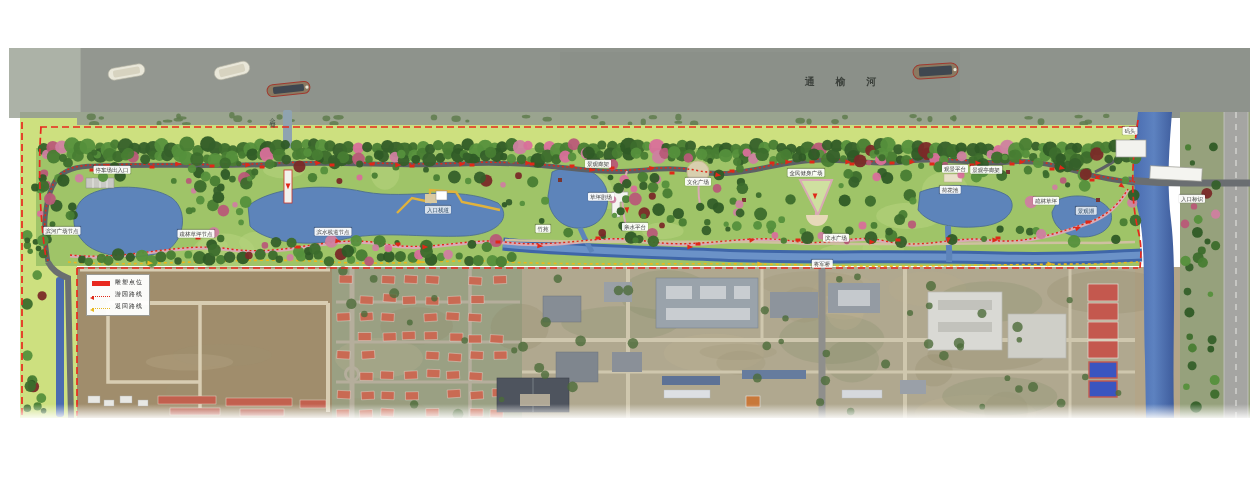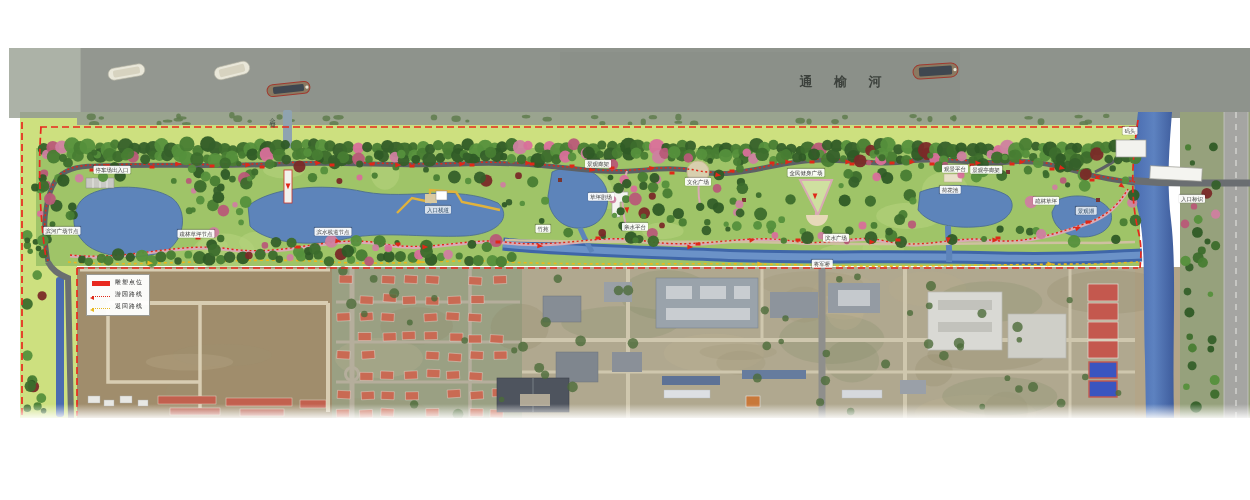--- a/index.html
+++ b/index.html
@@ -7,21 +7,21 @@
          font-family:"Liberation Sans",sans-serif;}
   .stage svg{position:absolute;left:0;top:0;}
   #label-layer{position:absolute;left:0;top:0;width:1250px;height:500px;pointer-events:none;}
   .map-label{position:absolute;transform:translate(-50%,-50%);background:rgba(255,255,255,.93);
     color:#3a3a3a;font-size:5.5px;line-height:1.15;padding:1px 2px;border-radius:1px;
     white-space:nowrap;box-shadow:0 0 1px rgba(0,0,0,.45);}
   .map-label.dark{background:rgba(235,240,245,.85);color:#23405e;}
   .map-label.vertical{background:transparent;box-shadow:none;color:#3c4a3c;
     writing-mode:vertical-rl;letter-spacing:2px;font-size:6px;}
   .river-name{position:absolute;transform:translate(-50%,-50%);color:#3c413c;
-    font-size:13px;letter-spacing:9px;font-weight:bold;white-space:nowrap;}
+    font-size:10px;letter-spacing:9px;font-weight:bold;white-space:nowrap;}
   .legend{position:absolute;left:86px;top:274px;background:rgba(255,255,255,.96);
     border:1px solid #9a9a94;padding:3px 6px 4px 5px;display:flex;flex-direction:column;gap:3px;}
   .legend-row{display:flex;align-items:center;gap:5px;}
   .legend-sym{width:18px;height:6px;position:relative;flex:0 0 18px;}
   .sym-sculpture{background:#e8281e;height:5px;margin-top:1px;}
   .sym-line{height:0;margin-top:3px;}
   .sym-red{border-top:1.6px dotted #e02818;}
   .sym-yellow{border-top:1.6px dotted #e8b820;}
   .sym-arrowhead{position:absolute;left:-2px;top:-1px;width:0;height:0;
     border-top:2.5px solid transparent;border-bottom:2.5px solid transparent;}

